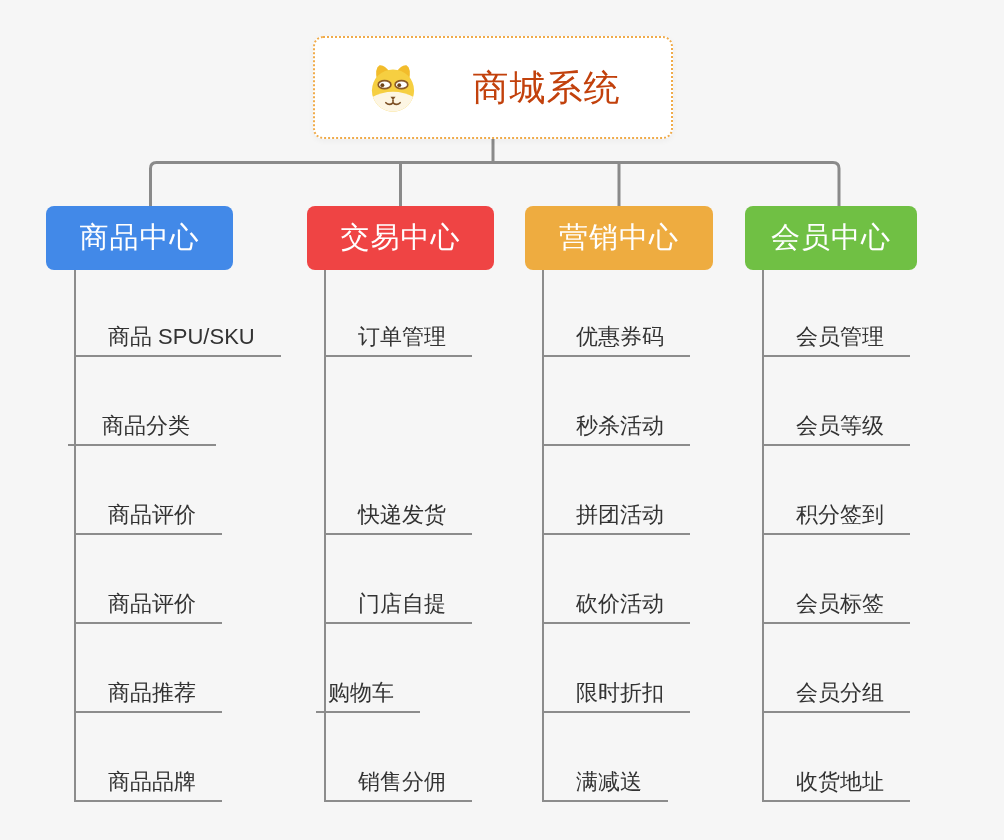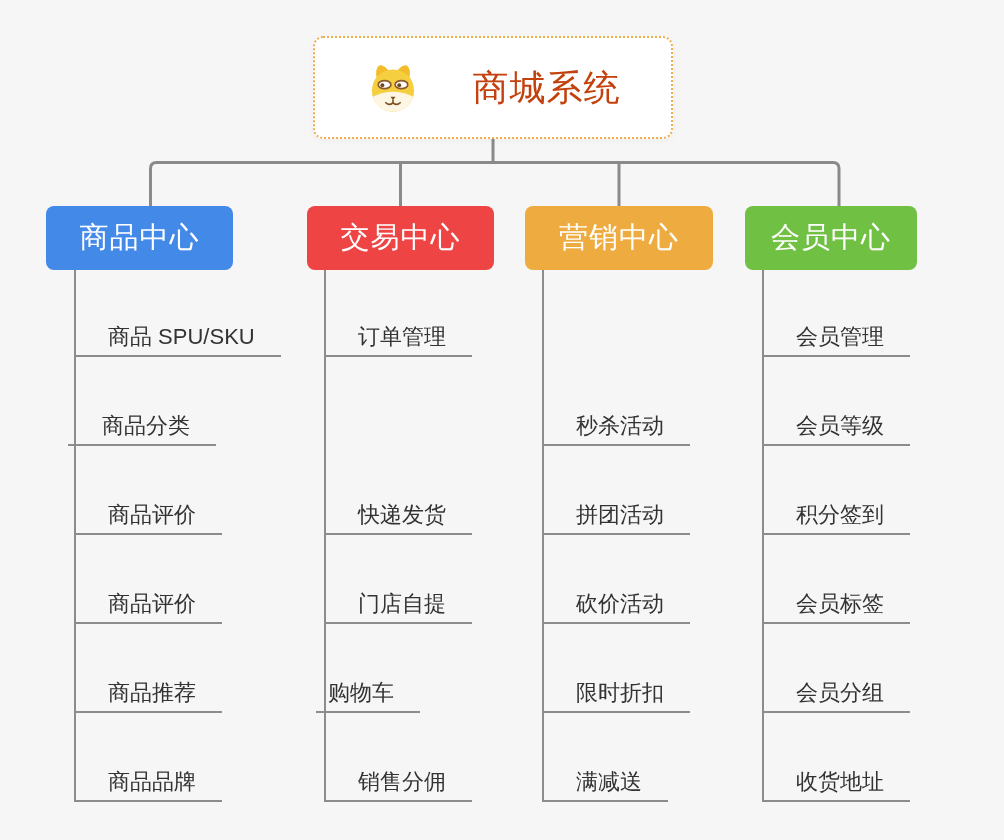--- a/index.html
+++ b/index.html
@@ -141,20 +141,23 @@
       <span class="leaf-label">门店自提</span>
     </div>
     <div class="leaf-item" style="left: 316px; top: 667px; padding-left: 12px;">
       <span class="leaf-label">购物车</span>
     </div>
     <div class="leaf-item" style="left: 324px; top: 756px;">
       <span class="leaf-label">销售分佣</span>
     </div>
     <div class="branch-node" style="left: 525px; width: 188px; background: rgb(238, 172, 64);">营销中心</div>
     <div class="spine" style="left: 542px; top: 270px; height: 532px;"></div>
+    <div class="leaf-item" style="left: 542px; top: 311px;">
+      <span class="leaf-label">优惠券码</span>
+    </div>
     <div class="leaf-item" style="left: 542px; top: 400px;">
       <span class="leaf-label">秒杀活动</span>
     </div>
     <div class="leaf-item" style="left: 542px; top: 489px;">
       <span class="leaf-label">拼团活动</span>
     </div>
     <div class="leaf-item" style="left: 542px; top: 578px;">
       <span class="leaf-label">砍价活动</span>
     </div>
     <div class="leaf-item" style="left: 542px; top: 667px;">

